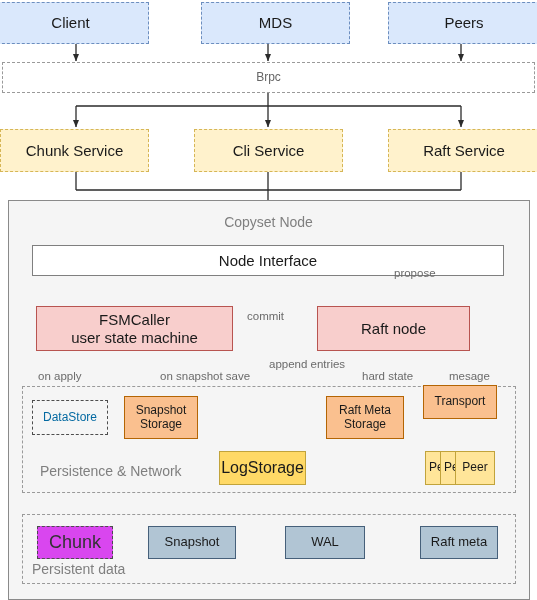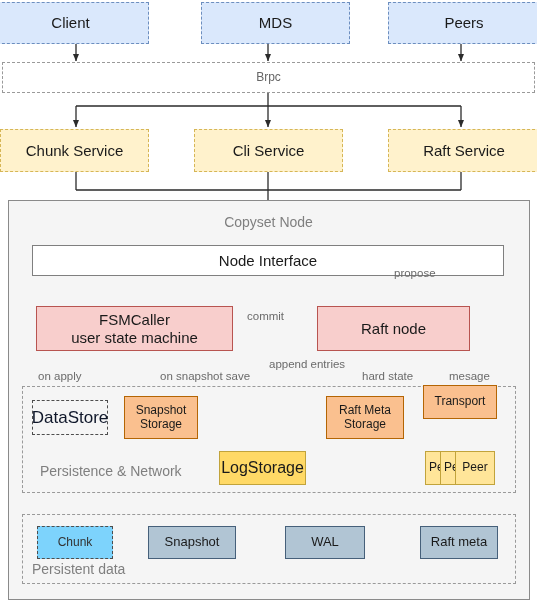--- a/index.html
+++ b/index.html
@@ -94,30 +94,30 @@
     border: 1px solid #c1a33b;
     font-size: 16px;
   }
   .peer {
     background: #ffe599;
     border: 1px solid #c1a33b;
     font-size: 12px;
     overflow: hidden;
   }
   .white-dashed {
-    background: #7dd3fc;
+    background: #d946ef;
     border: 1px dashed #4d4d4d;
-    font-size: 12px;
+    font-size: 18px;
     color: #333333;
   }
   .transparent-dashed {
     background: transparent;
     border: 1px dashed #4d4d4d;
-    font-size: 17px;
-    color: #0f172a;
+    font-size: 12px;
+    color: #0369a1;
     justify-content: center;
   }
   .bluegrey {
     background: #b1c5d4;
     border: 1px solid #46607a;
     font-size: 13px;
   }
   .edge-label {
     position: absolute;
     font-size: 11.5px;

